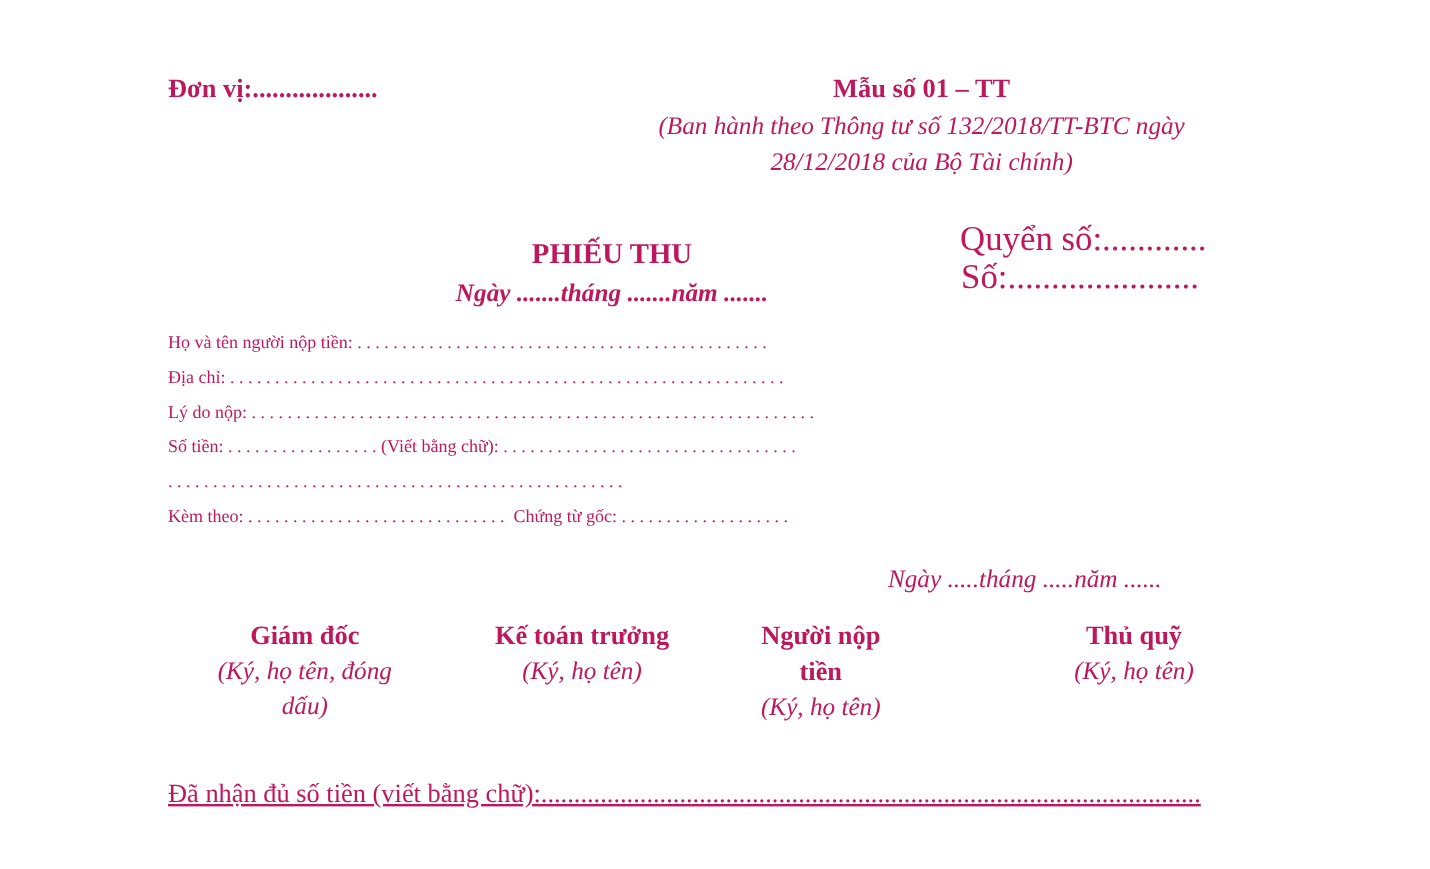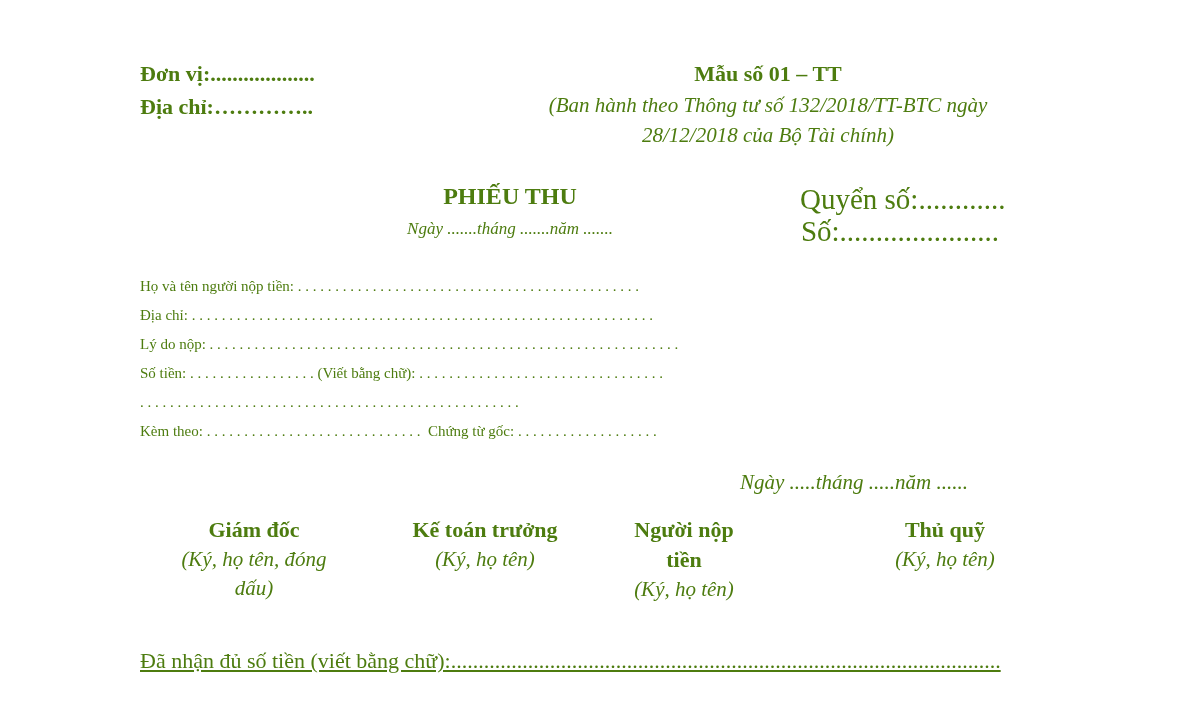--- a/index.html
+++ b/index.html
@@ -5,21 +5,21 @@
   html, body {
     margin: 0;
     padding: 0;
     background: #ffffff;
   }
   .page {
     position: relative;
     width: 1192px;
     height: 724px;
     background: #ffffff;
-    color: #4d7c0f;
+    color: #be185d;
     font-family: "Liberation Serif", "DejaVu Serif", serif;
     overflow: hidden;
   }
   .abs { position: absolute; }
   .line { white-space: pre; }
 
   .header-left {
     left: 140px; top: 57px;
     font-size: 22px; font-weight: bold; line-height: 33px;
   }
@@ -32,24 +32,24 @@
   }
   .header-right .issued {
     font-size: 21px; font-style: italic; line-height: 30px;
   }
 
   .title-block {
     left: 310px; top: 180px; width: 400px;
     text-align: center;
   }
   .title-block .doc-title {
-    font-size: 24px; font-weight: bold; line-height: 33px;
+    font-size: 24px; font-weight: bold; line-height: 33px; margin-top: 16px;
   }
   .title-block .doc-date {
-    font-size: 17px; font-style: italic; line-height: 31px;
+    font-size: 21px; font-style: italic; line-height: 31px; font-weight: bold;
   }
   .numbers-block {
     left: 800px; top: 183px; width: 200px;
     text-align: center;
     font-size: 29px; line-height: 32px;
   }
 
   .body-block {
     left: 140px; top: 272px; width: 900px;
     font-size: 15px; line-height: 29px;
@@ -84,21 +84,20 @@
     text-decoration: underline;
   }
 </style>
 </head>
 <body>
 
 <div class="page">
 
   <div class="abs header-left">
     <div class="line">Đơn vị:...................</div>
-    <div class="line">Địa chỉ:…………..</div>
   </div>
 
   <div class="abs header-right">
     <div class="form-no line">Mẫu số 01 – TT</div>
     <div class="issued">(Ban hành theo Thông tư số 132/2018/TT-BTC ngày</div>
     <div class="issued">28/12/2018 của Bộ Tài chính)</div>
   </div>
 
   <div class="abs title-block">
     <div class="doc-title">PHIẾU THU</div>

